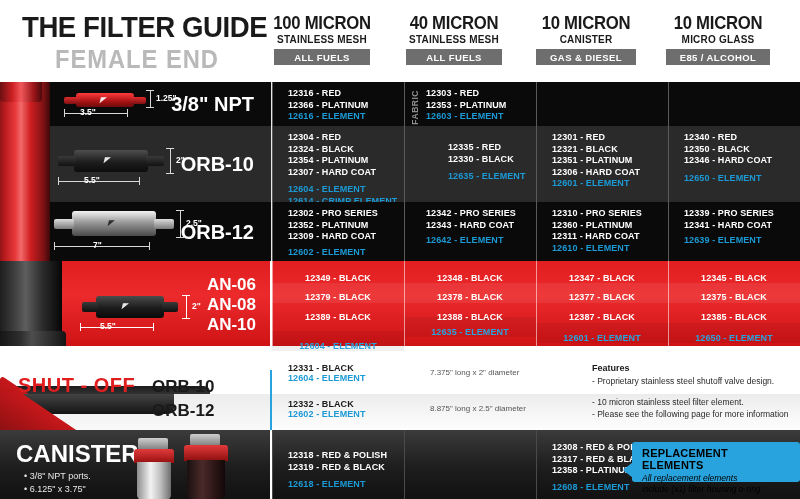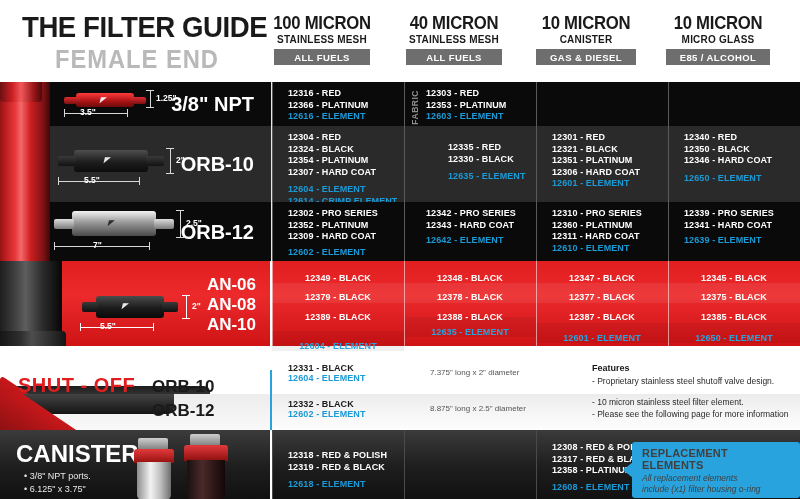--- a/index.html
+++ b/index.html
@@ -84,22 +84,22 @@
   .white-a { background:#ffffff;margin-top:12px; }
   .white-b { background:linear-gradient(180deg,#ececec 0%,#f7f7f7 60%,#fdfdfd 100%); }
   .pn.dark { color:#1a1a1a; }
   .pn.dark.el { color:#1c9ad6; }
   .dim { font-size:8px; color:#555; white-space:nowrap; }
   .feat-h { font-weight:bold; font-size:9px; color:#1a1a1a; margin-bottom:2px; }
   .feat-l { font-size:8.5px; color:#2a2a2a; line-height:12px; white-space:nowrap; }
 
   
   .repl {
-    position:absolute; right:0px; top:12px; width:168px; height:56px;
-    background:#29a3dd; color:#404040; padding:5px 8px 5px 10px;
+    position:absolute; right:0px; top:12px; width:168px; height:40px;
+    background:#29a3dd; color:#000000; padding:5px 8px 5px 10px;
     border-radius:3px 3px 3px 3px;
   }
   .repl:before{
     content:""; position:absolute; left:-9px; top:20px;
     border-top:8px solid transparent; border-bottom:8px solid transparent;
     border-right:10px solid #29a3dd;
   }
   .repl-t { font-weight:bold; font-size:11px; letter-spacing:0.2px; }
   .repl-s { font-size:8.5px; line-height:10.5px; margin-top:2px;font-style:italic; }
 

